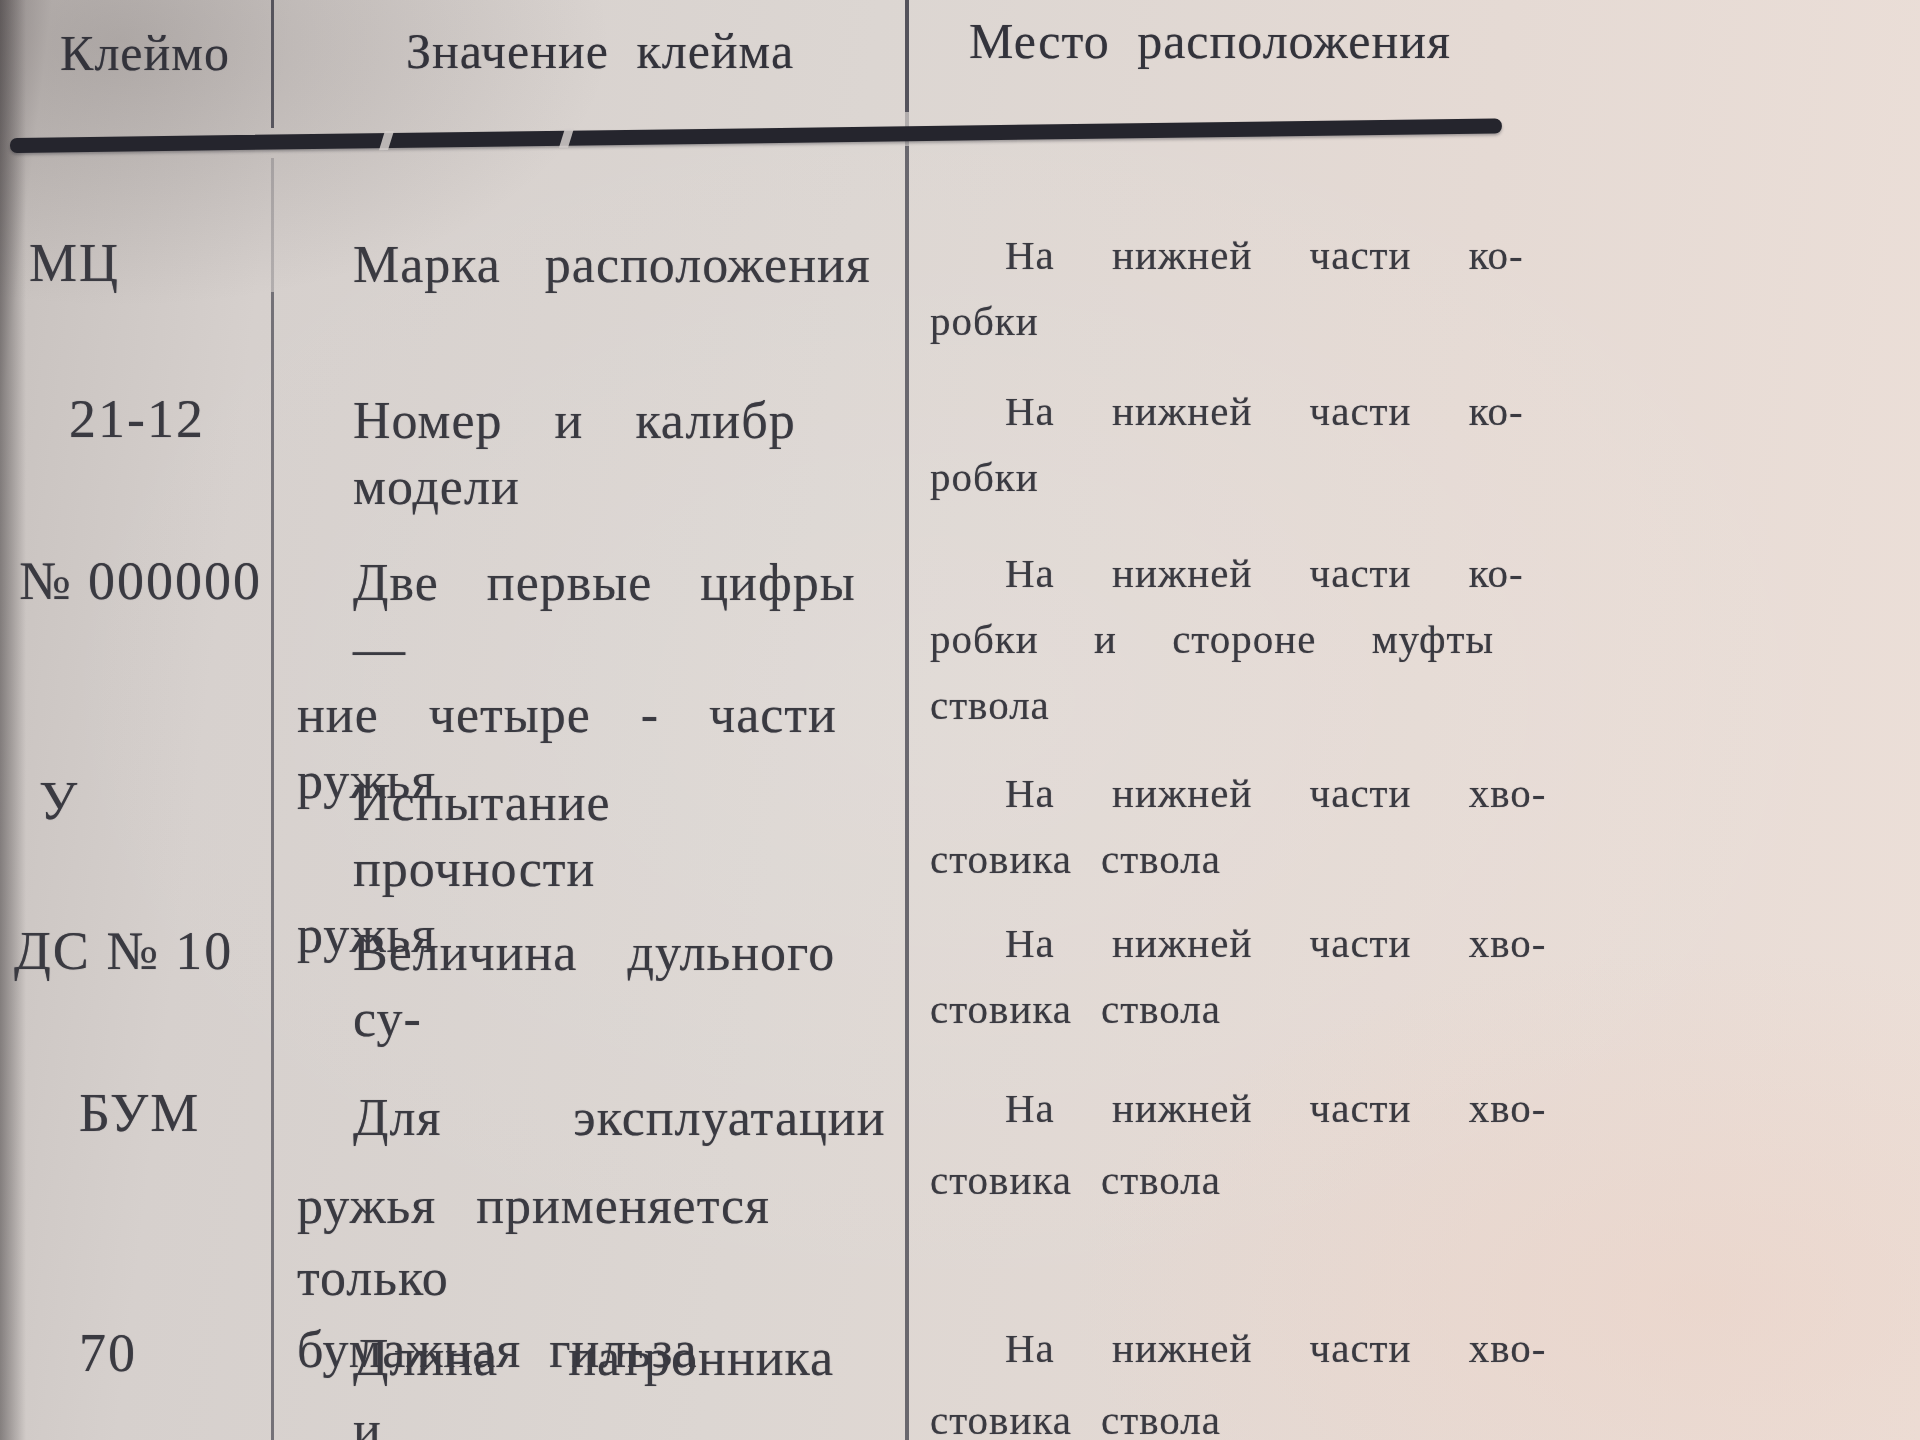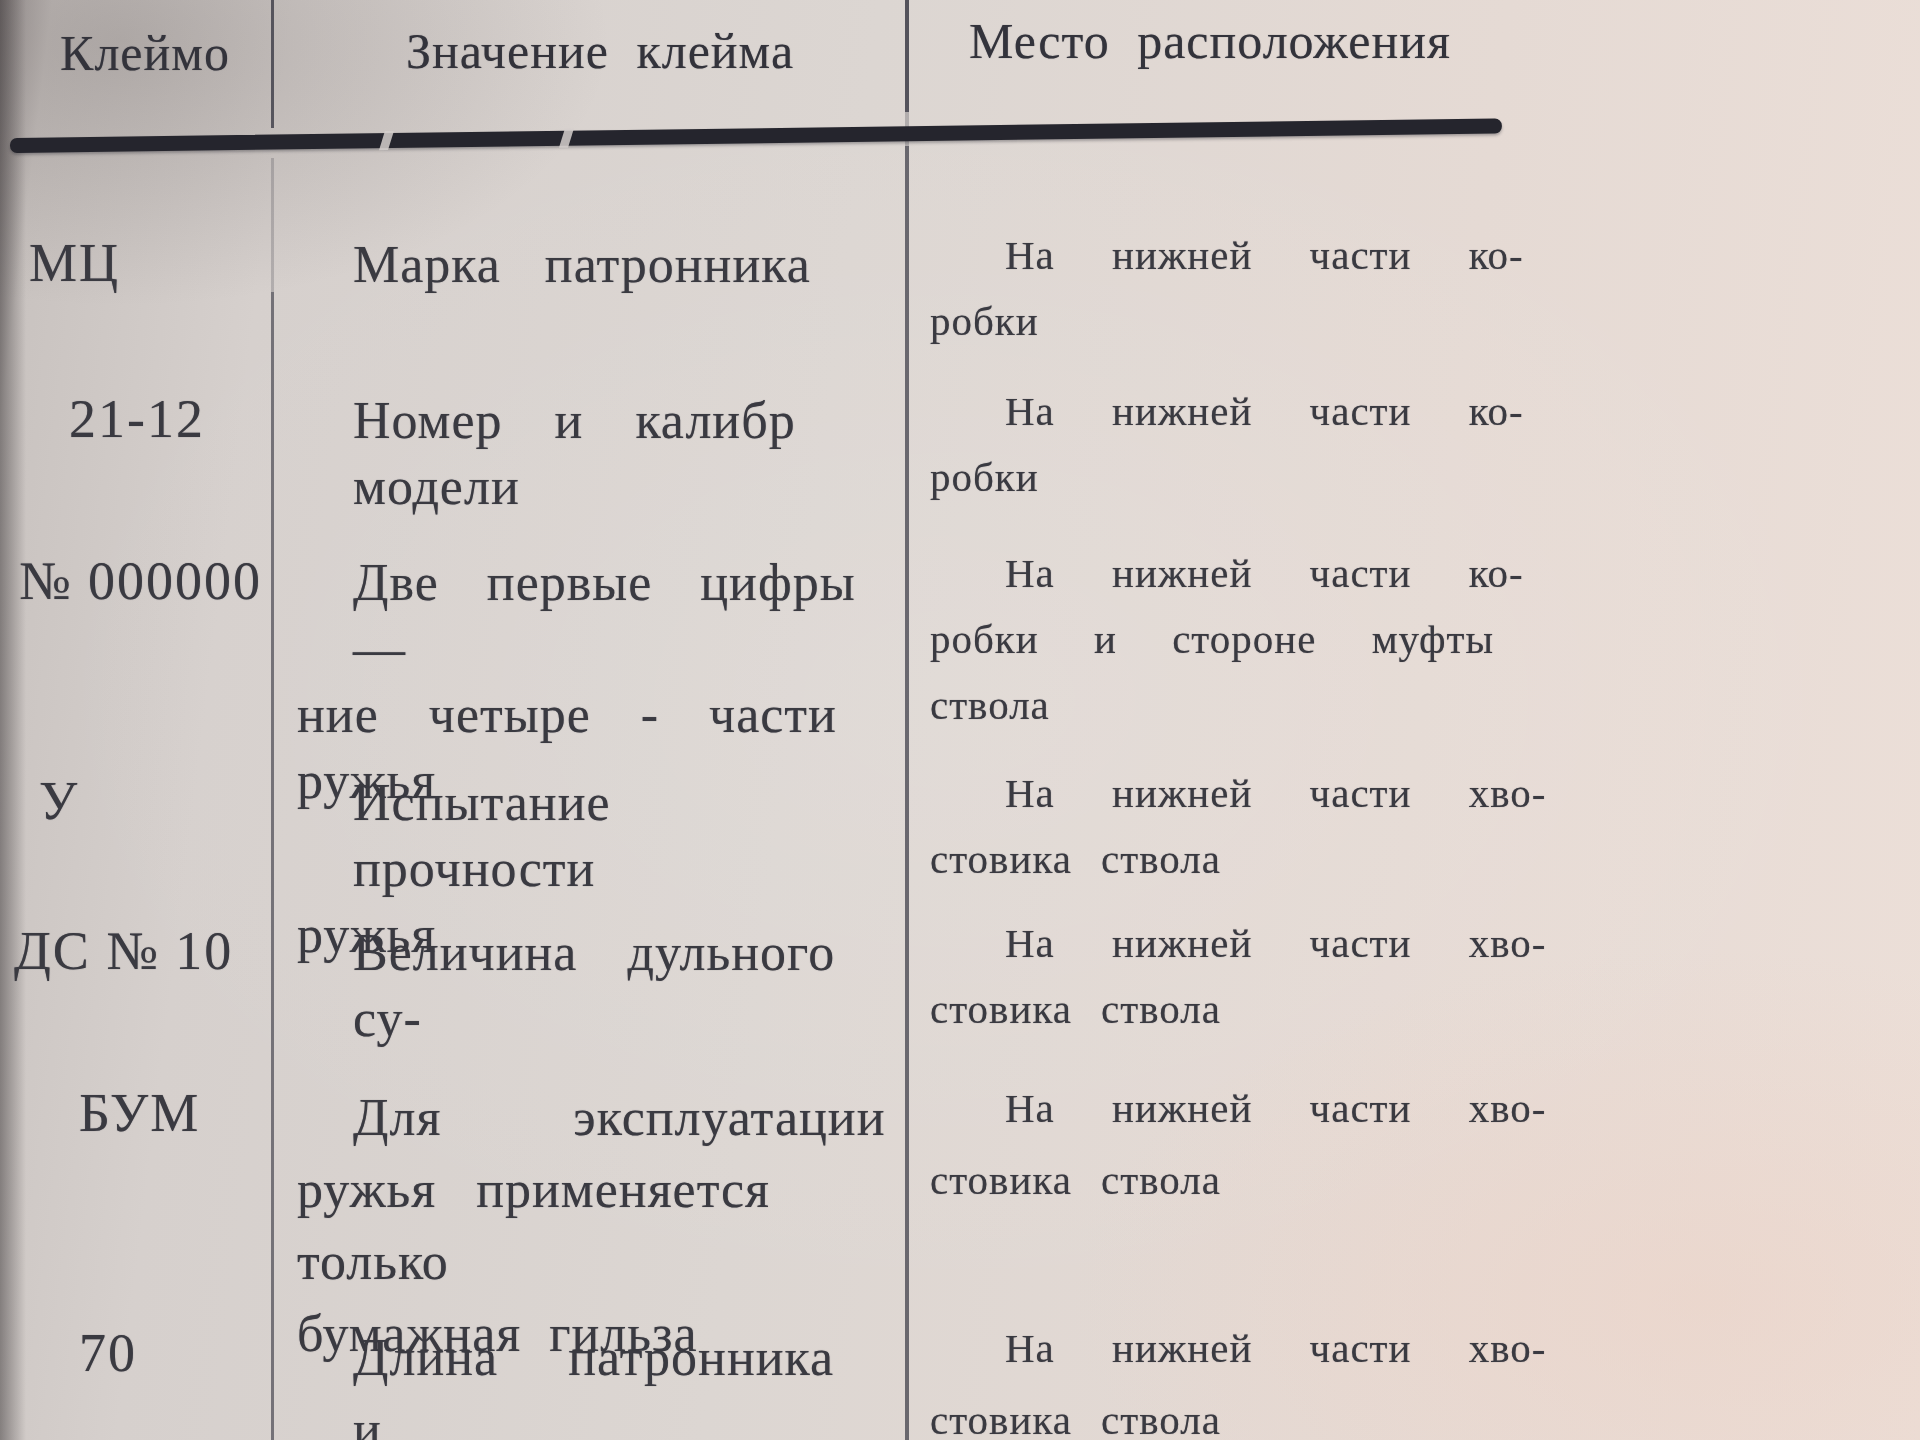--- a/index.html
+++ b/index.html
@@ -70,21 +70,21 @@
   .r3 .location .line:nth-child(3){word-spacing:0;}
   .r1 .meaning .line:nth-child(1){word-spacing:30px;}
   .r2 .meaning .line:nth-child(1){word-spacing:38px;}
   .r3 .meaning .line:nth-child(1){word-spacing:34px;}
   .r3 .meaning .line:nth-child(2){word-spacing:36px;}
   .r3 .meaning .line:nth-child(3){word-spacing:16px;}
   .r4 .meaning .line:nth-child(1){word-spacing:92px;}
   .r5 .meaning .line:nth-child(1){word-spacing:36px;}
   .r5 .meaning .line:nth-child(2){word-spacing:22px;}
   .r6 .meaning .line:nth-child(1){word-spacing:118px;}
-  .r6 .meaning .line:nth-child(2){word-spacing:26px;}
+  .r6 .meaning .line:nth-child(2){word-spacing:26px;margin-top:16px;}
   .r6 .meaning .line:nth-child(3){word-spacing:14px;}
   .r7 .meaning .line:nth-child(1){word-spacing:56px;}
   .r7 .meaning .line:nth-child(2){word-spacing:30px;}
   .r6 .line,.r7 .line{line-height:72px;}
 </style>
 </head>
 <body>
 
 <div class="scan">
   <div class="edge-left"></div>
@@ -97,21 +97,21 @@
   <div class="hdr hdr-location">Место расположения</div>
 
   <div class="rule">
     <span class="gap g1"></span>
     <span class="gap g2"></span>
   </div>
 
   <div class="row r1" style="top:222px">
     <div class="mark" style="padding-left:15px">МЦ</div>
     <div class="meaning">
-        <div class="line">Марка патронника</div>
+        <div class="line">Марка расположения</div>
       </div>
     <div class="location">
         <div class="line">На нижней части ко-</div>
         <div class="line">робки</div>
       </div>
   </div>
 
   <div class="row r2" style="top:378px">
     <div class="mark" style="padding-left:55px">21-12</div>
     <div class="meaning">

